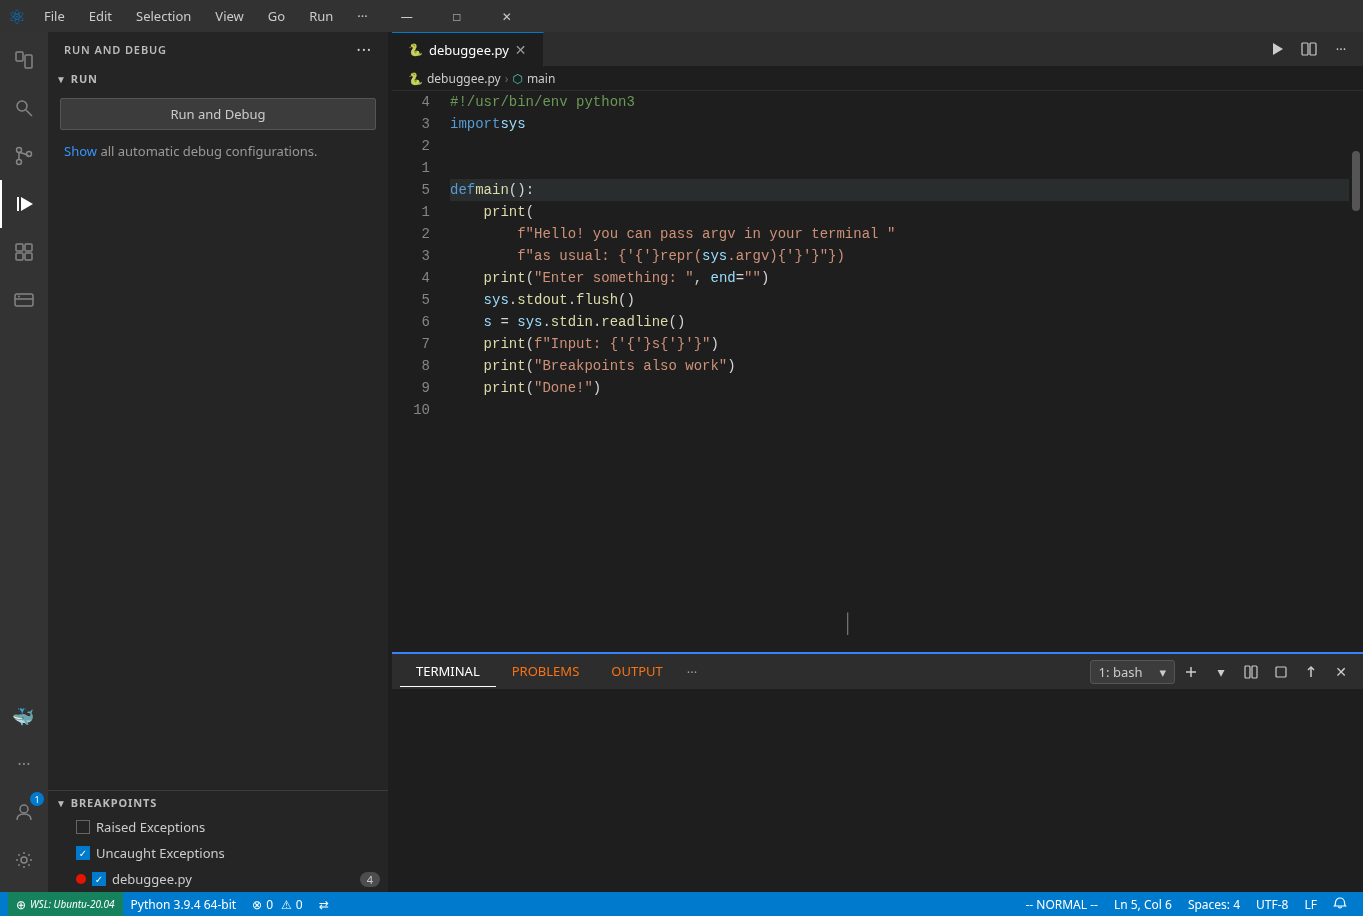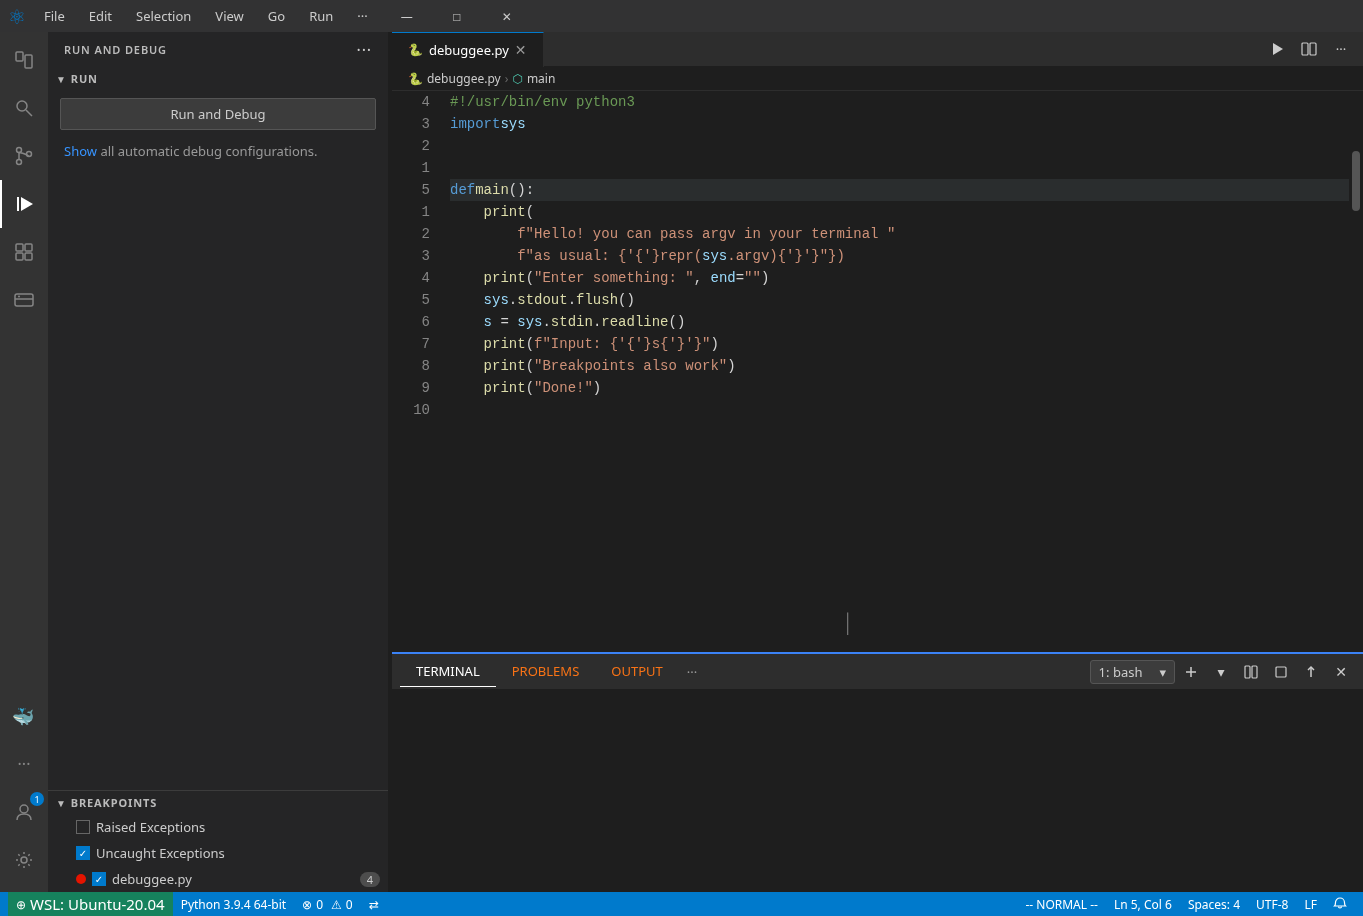--- a/index.html
+++ b/index.html
@@ -723,21 +723,21 @@
         <span style="font-size:22px;color:#cccccc;font-weight:100;line-height:1;position:absolute;top:-80px;left:450px;">|</span>
       </div>
     </div>
 
   </div>
 </div>
 
 <div id="status-bar">
   <div class="status-item wsl">
     <span style="font-size:12px;">⊕</span>
-    <span style="font-size:15px;">WSL: Ubuntu-20.04</span>
+    <span style="font-size:10px;font-style:italic;">WSL: Ubuntu-20.04</span>
   </div>
   <div class="status-item">
     <span>Python 3.9.4 64-bit</span>
   </div>
   <div class="status-item">
     <span>⊗</span>
     <span>0</span>
     <span style="margin-left:4px;">⚠</span>
     <span>0</span>
   </div>

